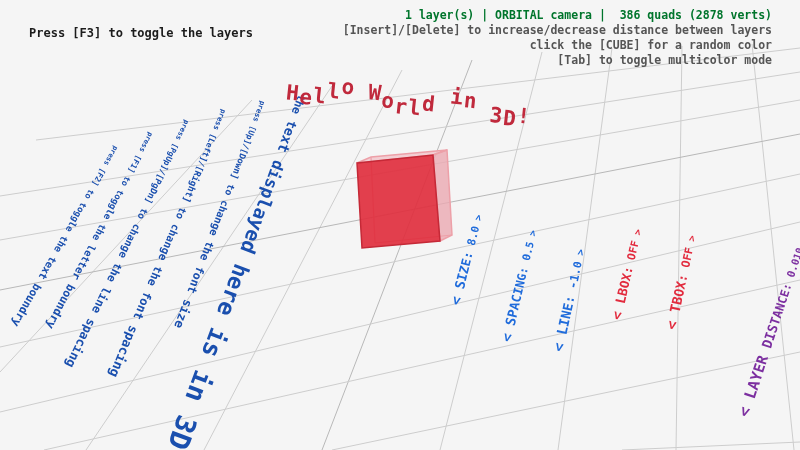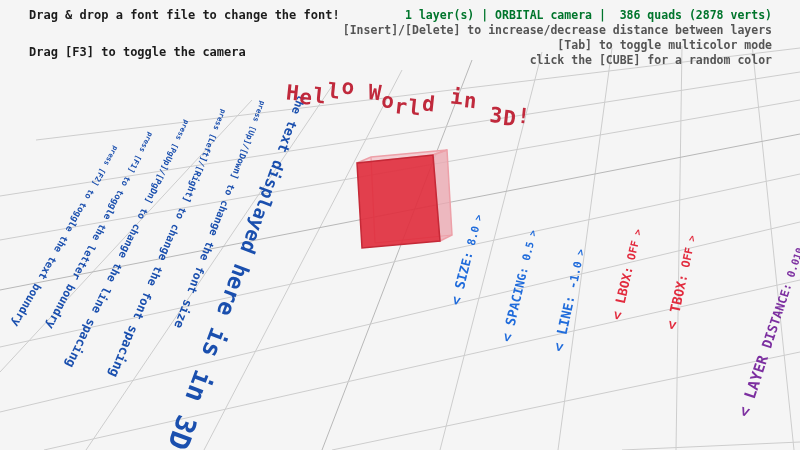--- a/index.html
+++ b/index.html
@@ -77,24 +77,23 @@
       <line x1="371" y1="157" x2="375" y2="243" stroke="#eda0a8" stroke-width="1.2"></line>
       <line x1="375" y1="243" x2="452" y2="235" stroke="#eda0a8" stroke-width="1.2"></line>
       <polygon points="357,163 433,155 440,241 362,248" fill="#e0303f" fill-opacity="0.93" stroke="#c52937" stroke-width="1.5"></polygon>
     </g>
   </svg>
   <div class="cube-hit" title=""></div>
 
   <div class="wave" style="color: rgb(192, 41, 60);"><span style="font-size: 1em; display: inline-block; transform: translateY(5.2px);">H</span><span style="font-size: 1em; display: inline-block; transform: translateY(8px);">e</span><span style="font-size: 1em; display: inline-block; transform: translateY(5.4px);">l</span><span style="font-size: 1em; display: inline-block; transform: translateY(-0.9px);">l</span><span style="font-size: 1em; display: inline-block; transform: translateY(-6.5px);">o</span><span style="font-size: 1em; display: inline-block; transform: translateY(-7.8px);"> </span><span style="font-size: 1em; display: inline-block; transform: translateY(-3.7px);">W</span><span style="font-size: 1em; display: inline-block; transform: translateY(2.9px);">o</span><span style="font-size: 1em; display: inline-block; transform: translateY(7.5px);">r</span><span style="font-size: 1em; display: inline-block; transform: translateY(7px);">l</span><span style="font-size: 1em; display: inline-block; transform: translateY(1.8px);">d</span><span style="font-size: 1em; display: inline-block; transform: translateY(-4.7px);"> </span><span style="font-size: 1em; display: inline-block; transform: translateY(-8px);">i</span><span style="font-size: 1em; display: inline-block; transform: translateY(-5.8px);">n</span><span style="font-size: 1em; display: inline-block; transform: translateY(0.3px);"> </span><span style="font-size: 1em; display: inline-block; transform: translateY(6.2px);">3</span><span style="font-size: 1em; display: inline-block; transform: translateY(7.9px);">D</span><span style="font-size: 1em; display: inline-block; transform: translateY(4.2px);">!</span></div>
 
   <div class="hud-left">
-    <div class="hint-l">Drag &amp; drop a font file to change the font!</div>
-    <div class="hint-l gap">Drag [F3] to toggle the camera</div>
+    <div class="hint-l gap">Press [F3] to toggle the layers</div>
   </div>
 
   <div class="hud-right">
     <div class="stats" style="color: rgb(0, 117, 44);">1 layer(s) | ORBITAL camera |  386 quads (2878 verts)</div>
     <div class="hint-r">[Insert]/[Delete] to increase/decrease distance between layers</div>
+    <div class="hint-r">click the [CUBE] for a random color</div>
     <div class="hint-r">[Tab] to toggle multicolor mode</div>
-    <div class="hint-r">click the [CUBE] for a random color</div>
   </div>
 
 </div>
 
 </body></html>

